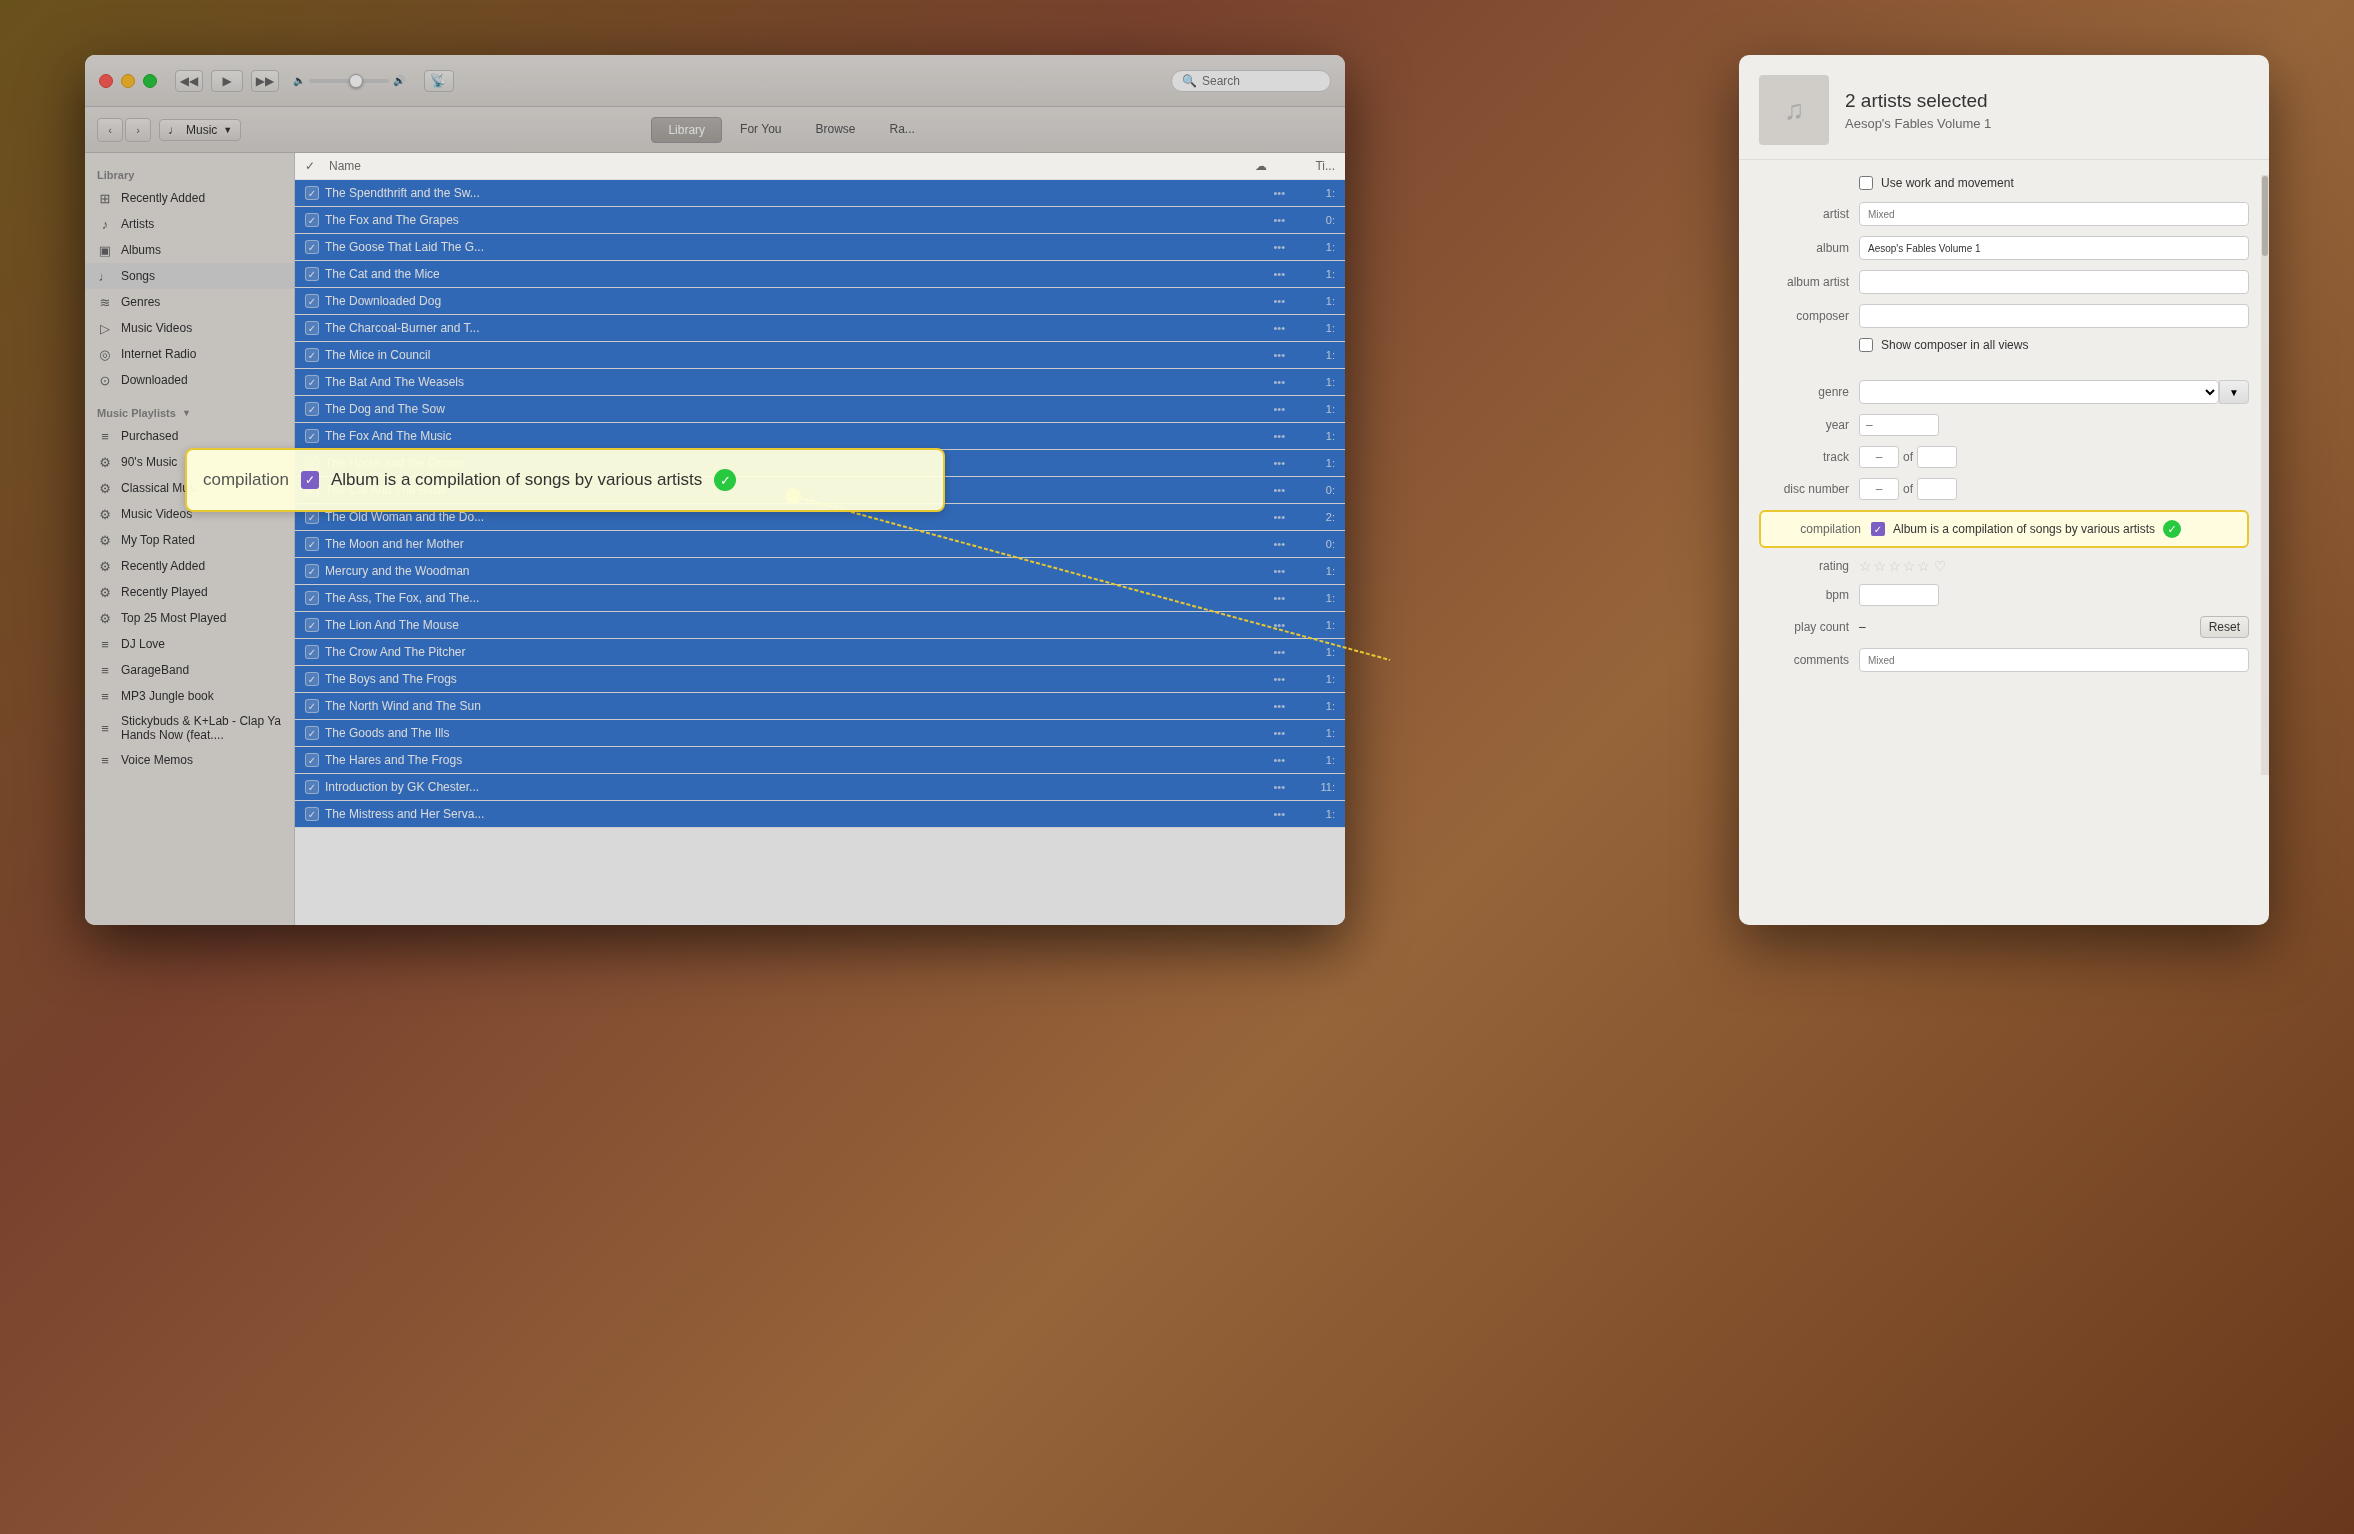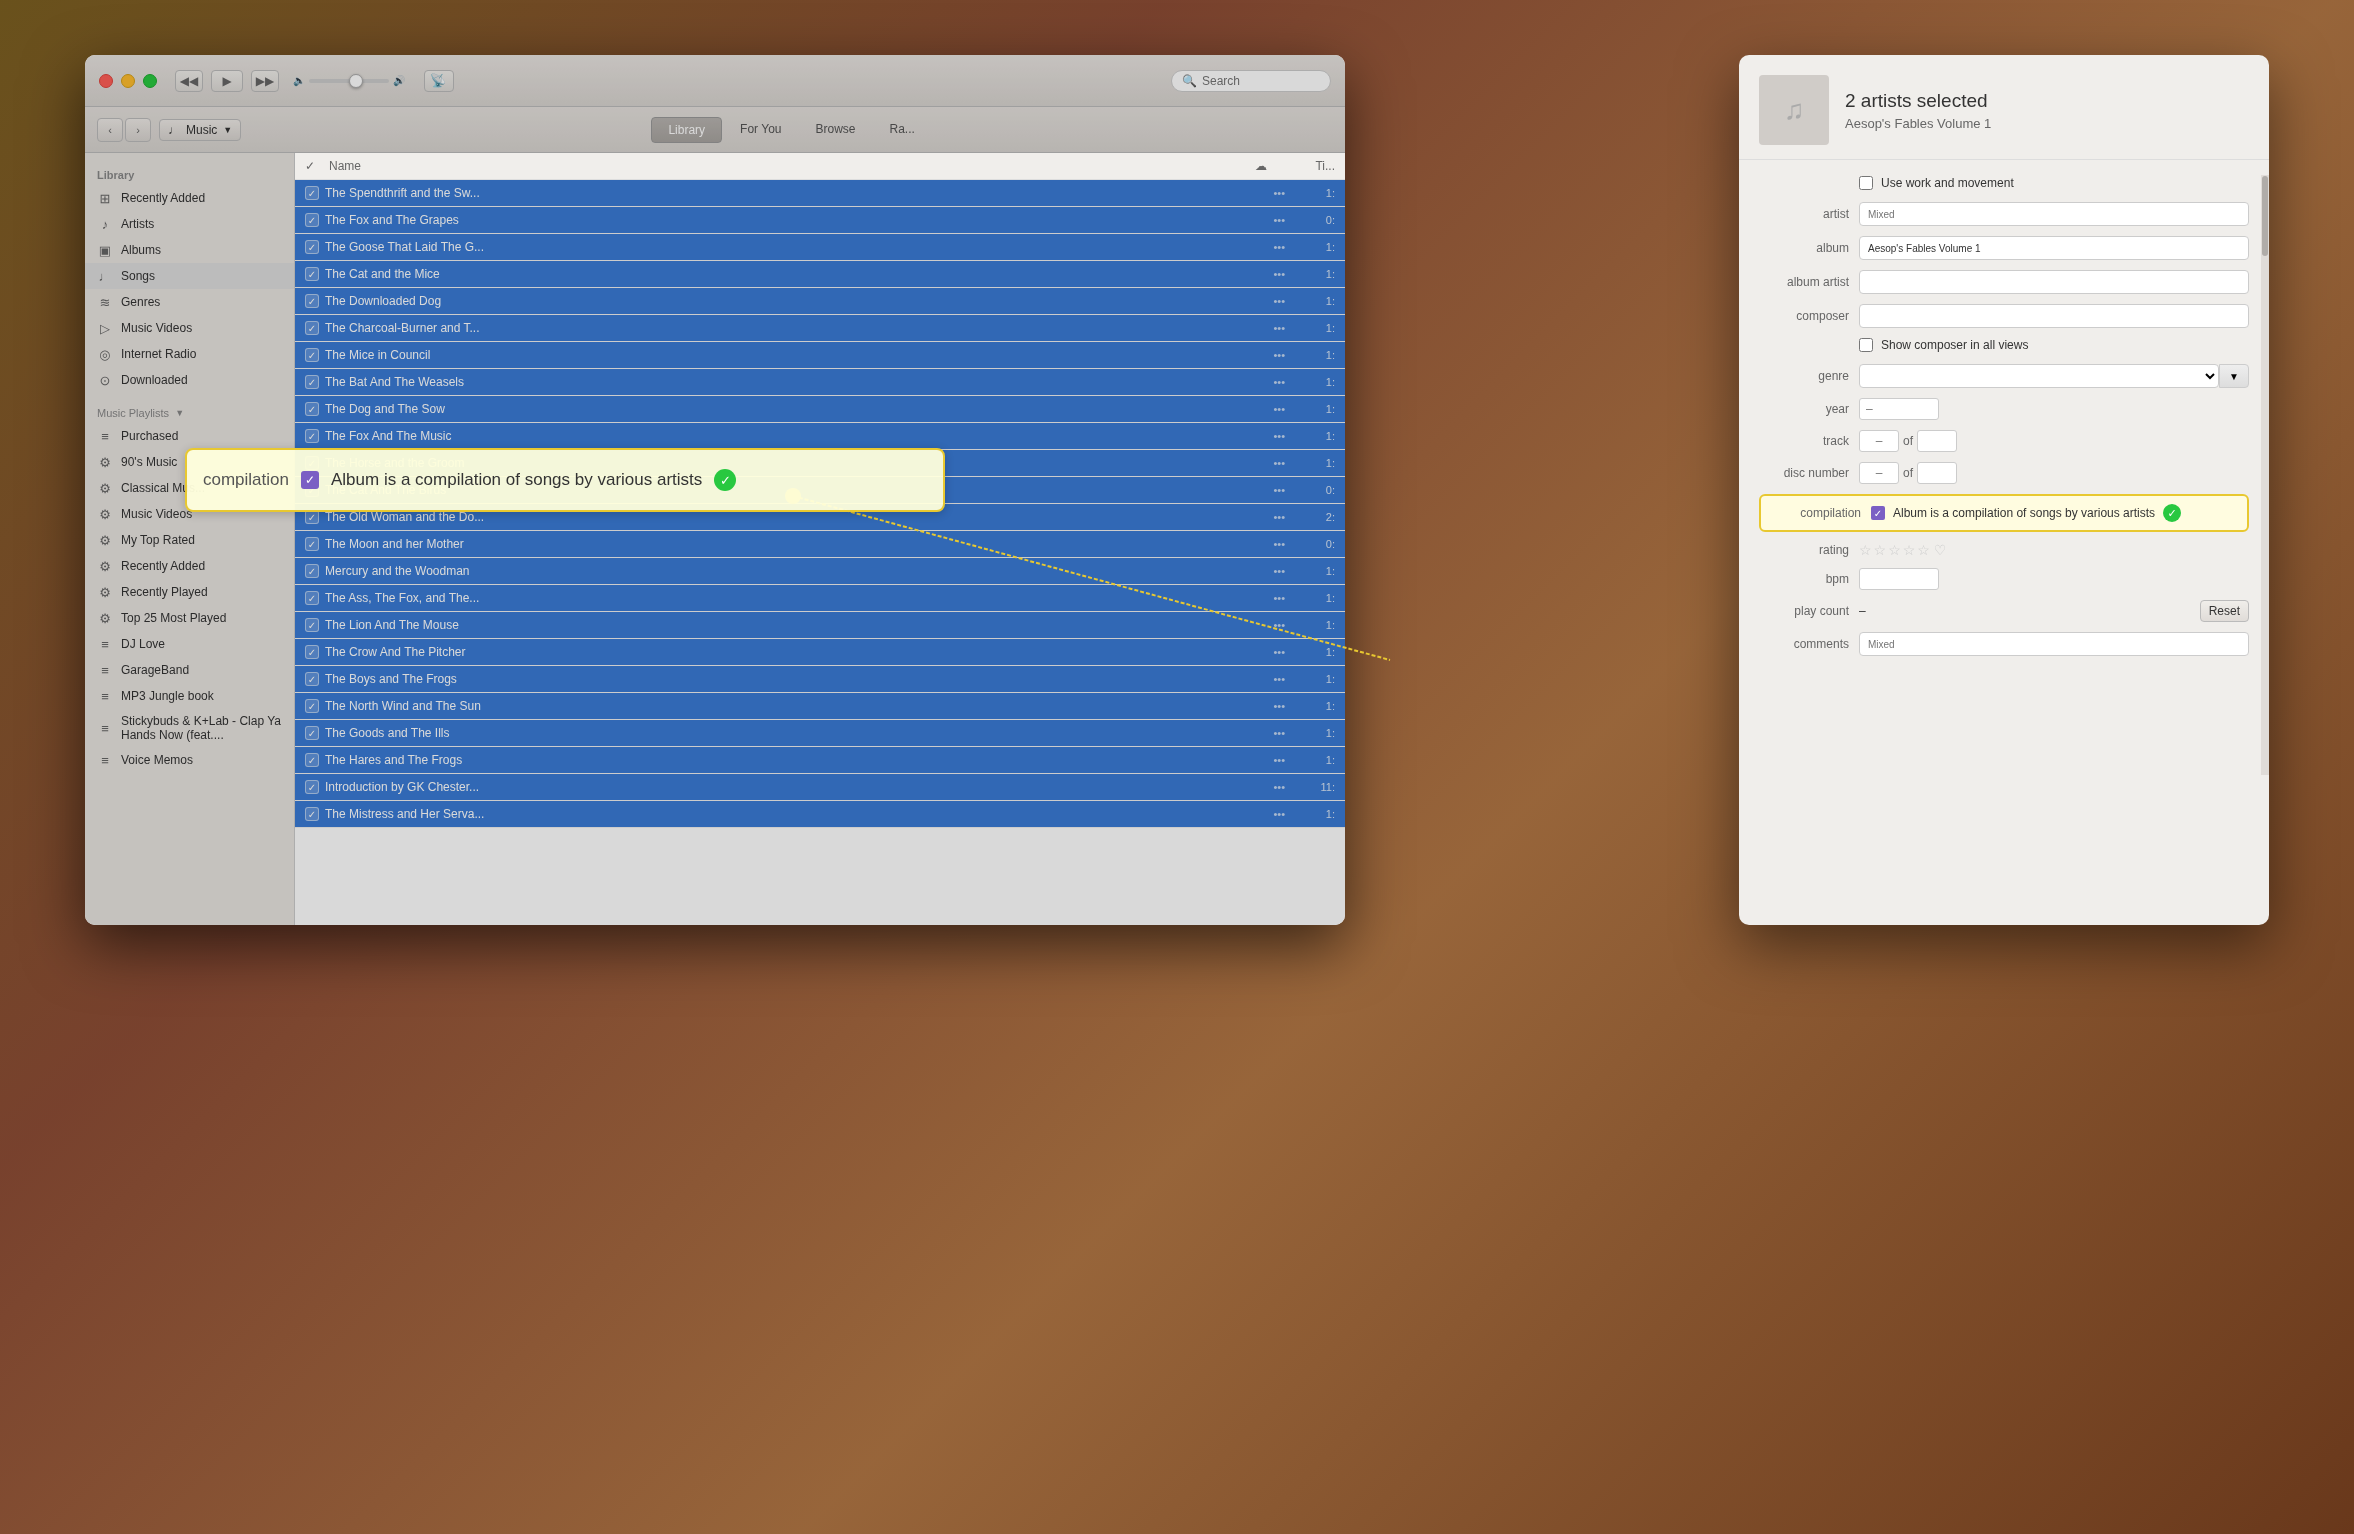--- a/index.html
+++ b/index.html
@@ -279,21 +279,21 @@
       margin-top: 8px;
     }
 
     .playlist-header {
       display: flex;
       align-items: center;
       gap: 6px;
       padding: 6px 12px 4px;
       cursor: pointer;
       font-size: 11px;
-      font-weight: 400;
+      font-weight: 700;
       color: #888;
     }
 
     
     .song-list {
       flex: 1;
       overflow-y: auto;
       background: #fff;
     }
 
@@ -1058,21 +1058,21 @@
     <div class="form-row">
       <span class="form-label">album artist</span>
       <input class="form-input" type="text" style="">
     </div>
 
     <div class="form-row">
       <span class="form-label">composer</span>
       <input class="form-input" type="text" style="">
     </div>
 
-    <div class="checkbox-row" style="padding-left:100px; margin-bottom:12px;">
+    <div class="checkbox-row" style="padding-left:100px; margin-bottom:28px;">
       <input type="checkbox" style="">
       <span class="checkbox-label">Show composer in all views</span>
     </div>
 
     <div class="form-row">
       <span class="form-label">genre</span>
       <select class="genre-select">
         <option></option>
       </select>
       <div style="width:30px;height:24px;border:1px solid #ccc;border-radius:0 4px 4px 0;background:linear-gradient(180deg,#eee,#ddd);display:flex;align-items:center;justify-content:center;font-size:10px;cursor:pointer;">▼</div>

